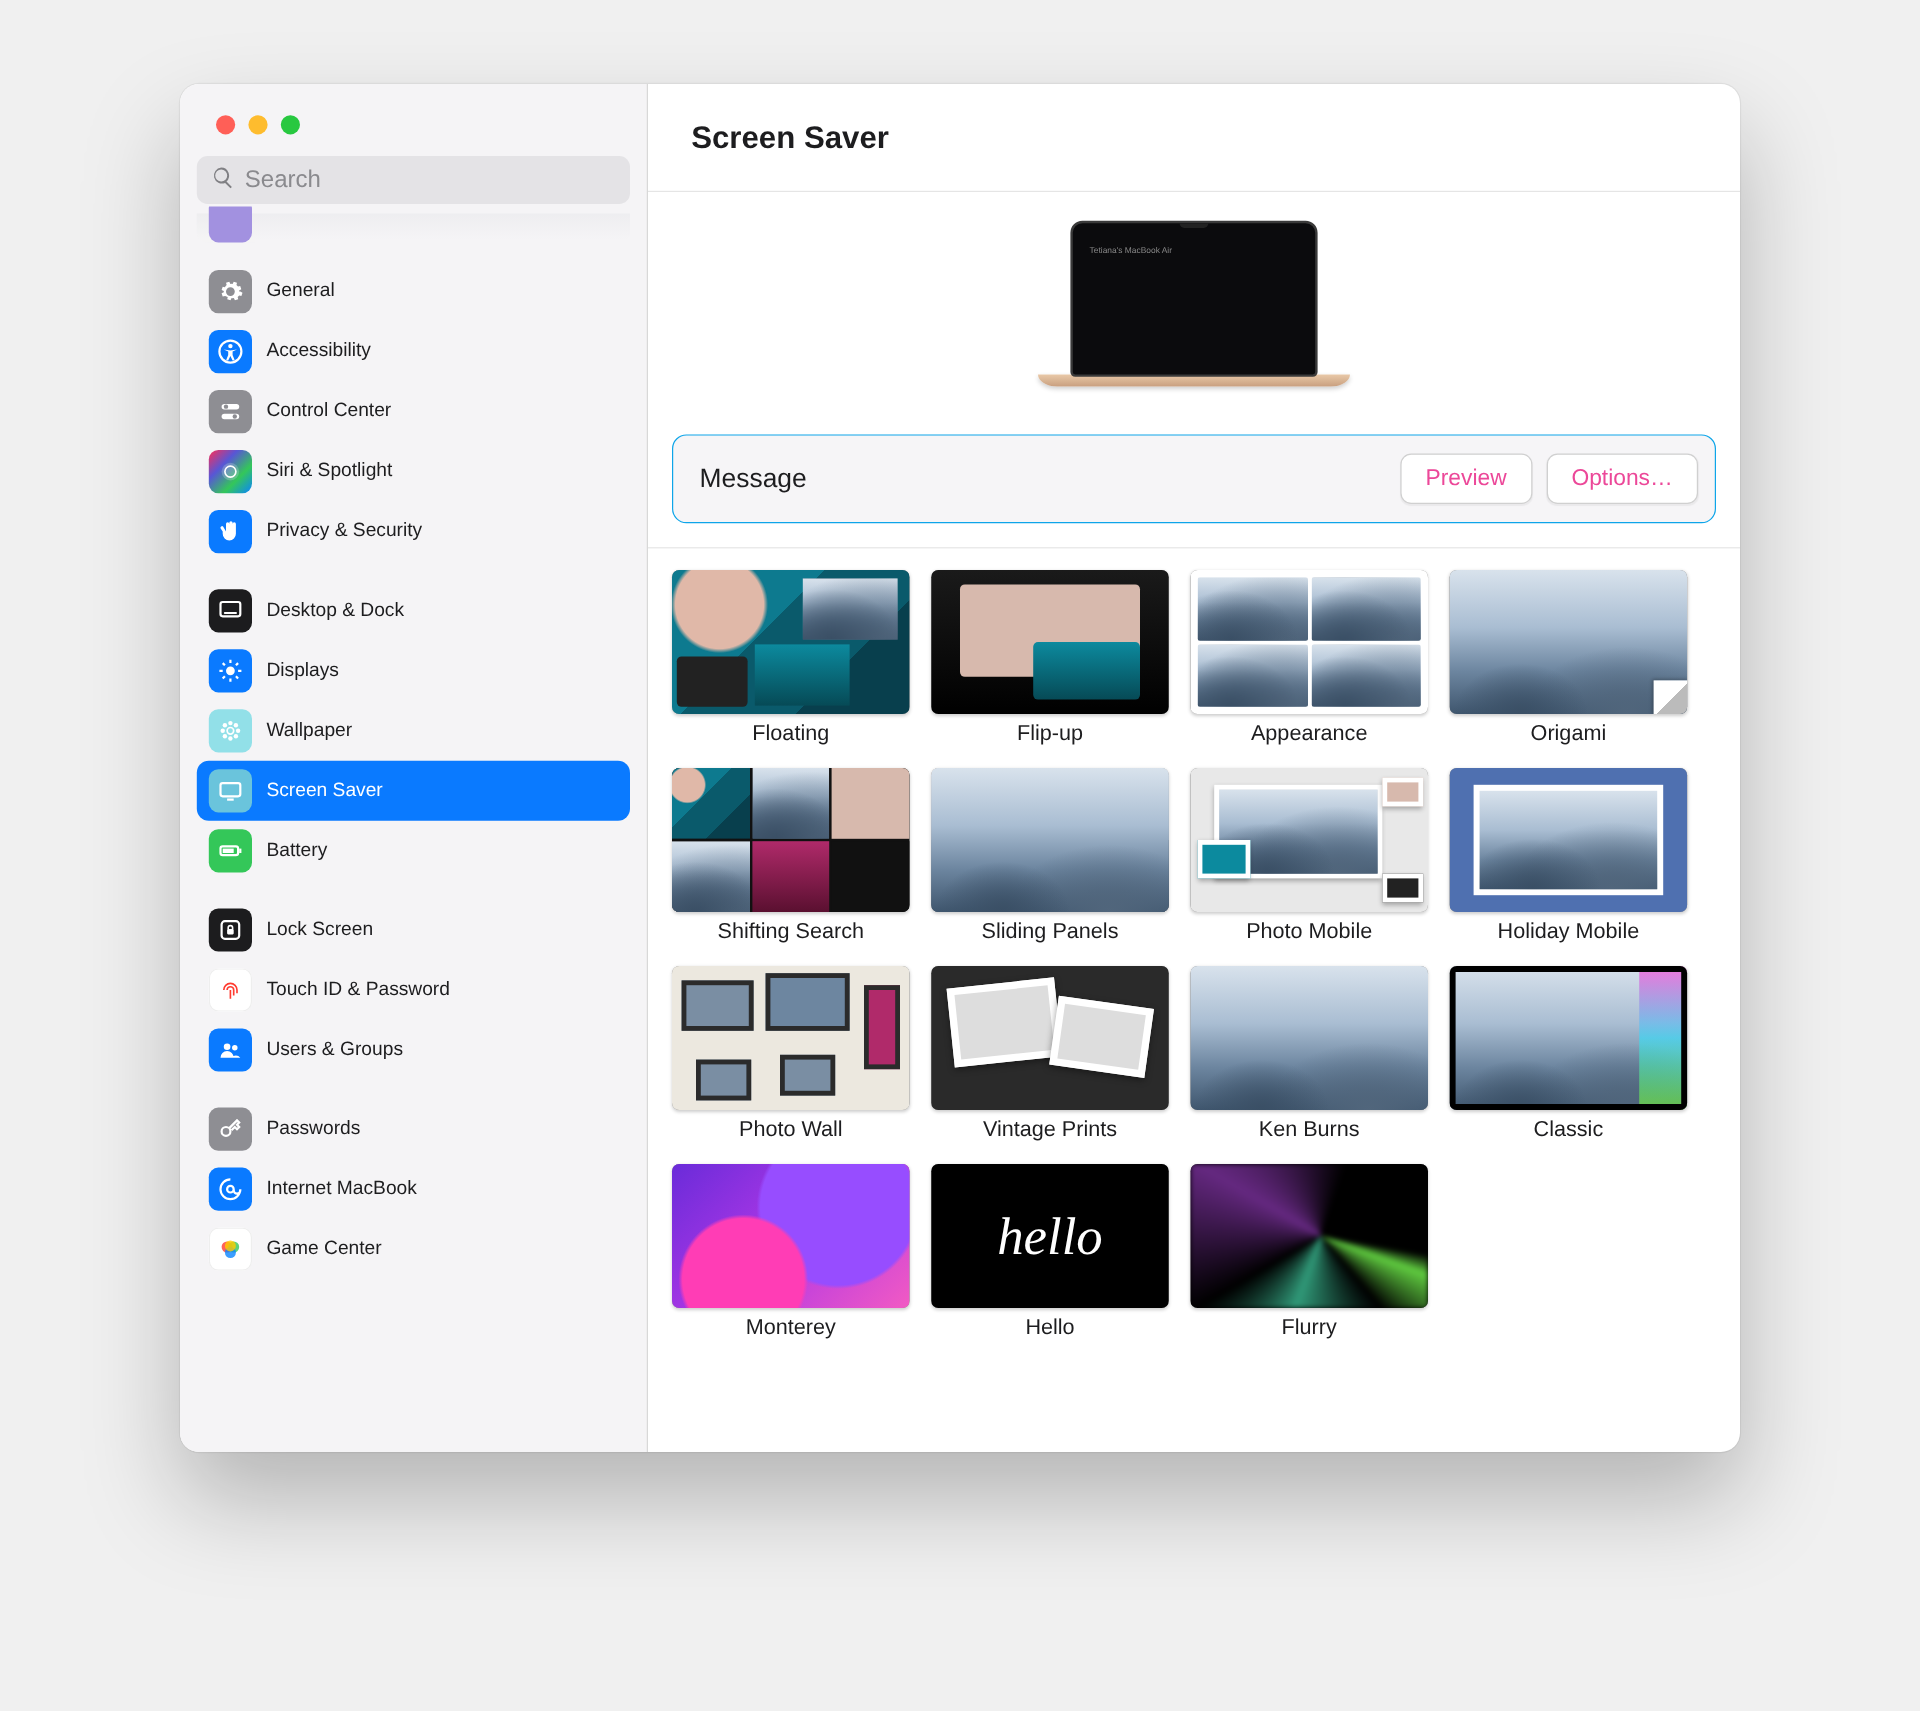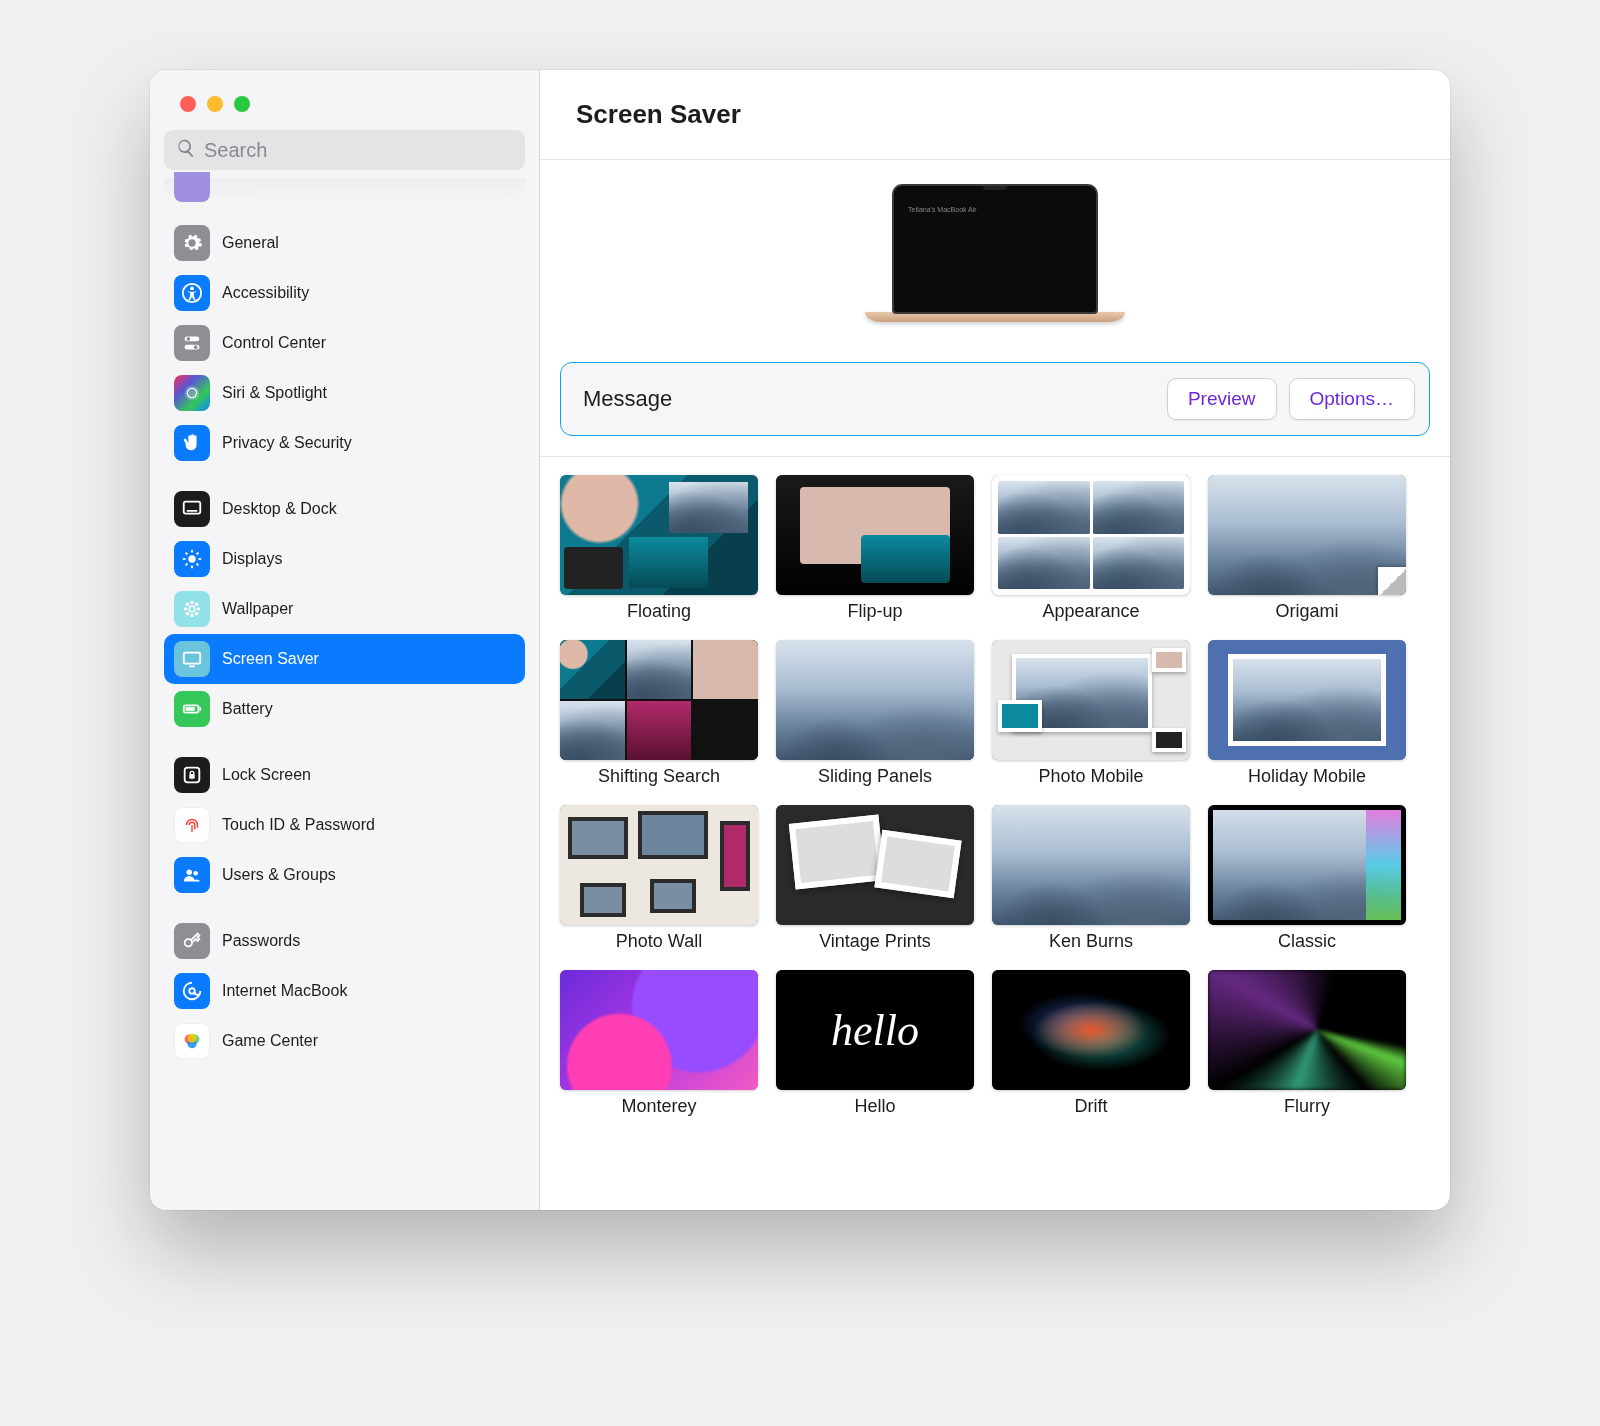--- a/index.html
+++ b/index.html
@@ -136,21 +136,21 @@
     height: 74px;
     display: flex; align-items: center;
     padding: 0 14px 0 22px;
     gap: 12px;
     justify-content: flex-end;
   }
   .toolbar .tlabel { font-size: 22px; color: #1d1d1f; flex:1; }
   .btn {
     height: 42px; padding: 0 20px;
     background: #fff; border: 1px solid #d0d0d0; border-radius: 9px;
-    font-size: 19px; color: #6d28d9;
+    font-size: 19px; color: #ec4899;
     box-shadow: 0 1px 1px rgba(0,0,0,0.05);
     cursor: default;
     display:flex; align-items:center;
   }
 
   .grid-divider { height:1px; background:#e5e5e5; margin-top:20px; }
 
   .thumb-grid {
     display: grid;
     grid-template-columns: repeat(4, 198px);
@@ -615,26 +615,20 @@
           <div class="thumb-cell">
             <div class="thumb">
               <div class="hello">
                 <span>hello</span>
               </div>
             </div>
             <div class="thumb-label">Hello</div>
           </div>
           <div class="thumb-cell">
             <div class="thumb">
-              <div class="drift"></div>
-            </div>
-            <div class="thumb-label">Drift</div>
-          </div>
-          <div class="thumb-cell">
-            <div class="thumb">
               <div class="flurry"></div>
             </div>
             <div class="thumb-label">Flurry</div>
           </div>
         </div>
 
     </div>
   </div>
 
 </div>

